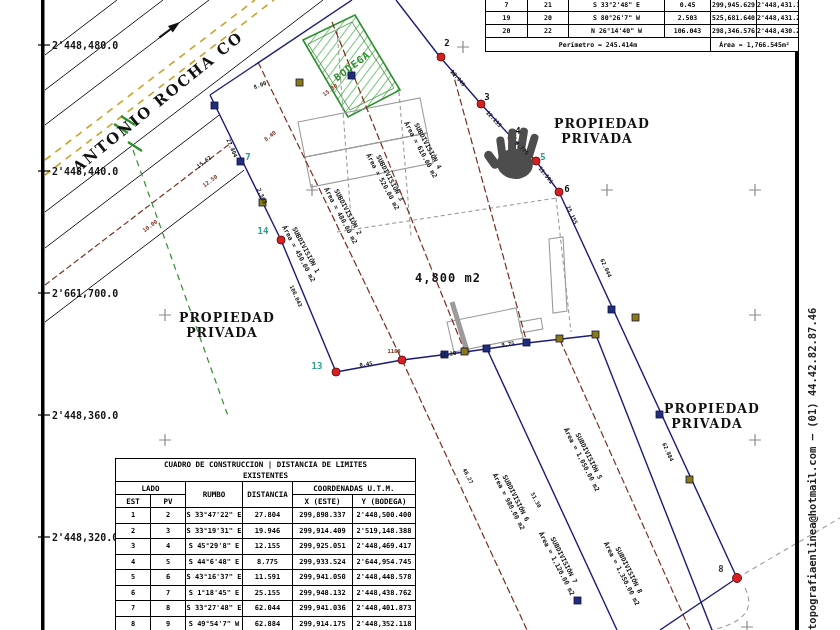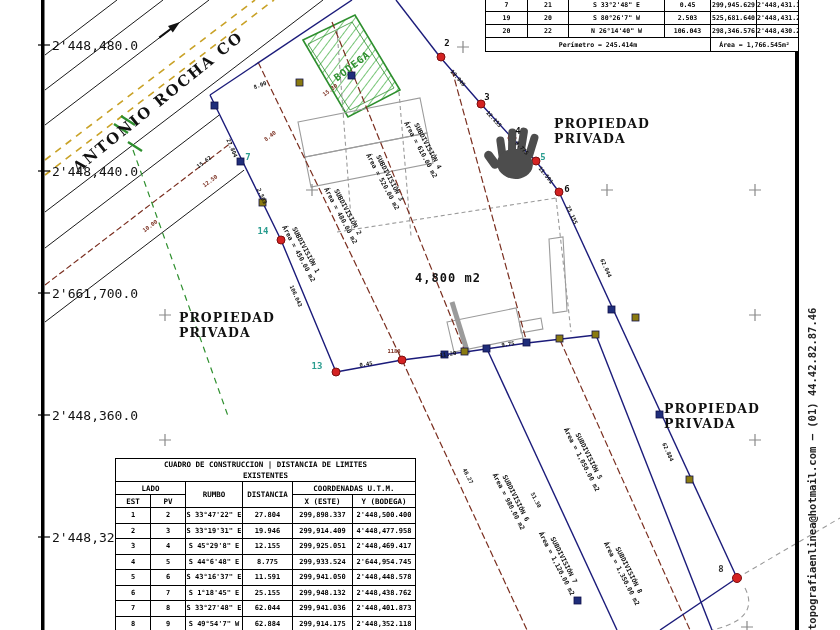--- a/index.html
+++ b/index.html
@@ -2,25 +2,25 @@
 <html><head>
 <meta charset="utf-8">
 <style>
   html,body{margin:0;padding:0;background:#fff;}
   #canvas{position:relative;width:840px;height:630px;background:#fff;overflow:hidden;
           font-family:"DejaVu Sans Mono",monospace;}
   svg{position:absolute;left:0;top:0;}
   .lbl{position:absolute;white-space:nowrap;transform:translate(-50%,-50%) rotate(var(--r,0deg));
        font-family:"DejaVu Sans Mono",monospace;color:#111;}
   .pt-num{font-size:9px;font-weight:bold;}
-  .grid-lbl{font-size:13px;font-weight:normal;transform:translate(0,-50%);letter-spacing:0;}
+  .grid-lbl{font-size:10px;font-weight:bold;transform:translate(0,-50%);letter-spacing:0;}
   .sub-lbl{font-size:6.5px;font-weight:bold;text-align:center;line-height:1.25;}
   .dim-lbl{font-size:5.5px;font-weight:bold;}
   .private{font-family:"DejaVu Serif",serif;font-size:12.5px;font-weight:bold;letter-spacing:1px;
-           line-height:1.2;width:86px;white-space:normal;}
+           text-align:center;line-height:1.2;width:86px;white-space:normal;}
   .street-name{font-family:"DejaVu Serif",serif;font-size:15px;font-weight:bold;letter-spacing:2px;}
   .area-big{font-size:12px;font-weight:bold;letter-spacing:1px;}
   .bodega{font-size:10px;font-weight:bold;color:#2e8f2e;letter-spacing:1px;}
   .credit{position:absolute;left:806px;top:630px;transform:rotate(-90deg);transform-origin:0 0;
           width:302px;font-size:10.5px;font-weight:bold;color:#222;white-space:nowrap;}
   table{position:absolute;border-collapse:collapse;background:#fff;table-layout:fixed;}
   table,td,th{border:1px solid #000;}
   td,th{padding:0;text-align:center;font-family:"DejaVu Sans Mono",monospace;font-weight:bold;
         overflow:hidden;white-space:nowrap;}
   #top-table{left:485px;top:-2px;width:313px;font-size:6.5px;border:1.5px solid #000;}
@@ -342,21 +342,21 @@
           <td>27.804</td>
           <td>299,898.337</td>
           <td>2'448,500.400</td>
         </tr>
         <tr>
           <td>2</td>
           <td>3</td>
           <td>S 33°19'31" E</td>
           <td>19.946</td>
           <td>299,914.409</td>
-          <td>4'448,477.958</td>
+          <td>2'519,148.388</td>
         </tr>
         <tr>
           <td>3</td>
           <td>4</td>
           <td>S 45°29'8" E</td>
           <td>12.155</td>
           <td>299,925.051</td>
           <td>2'448,469.417</td>
         </tr>
         <tr>

